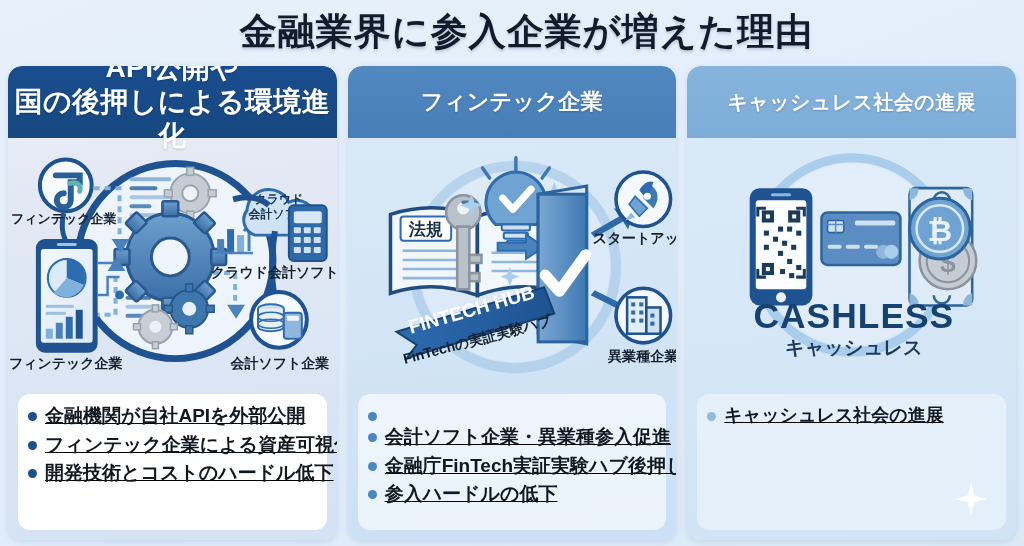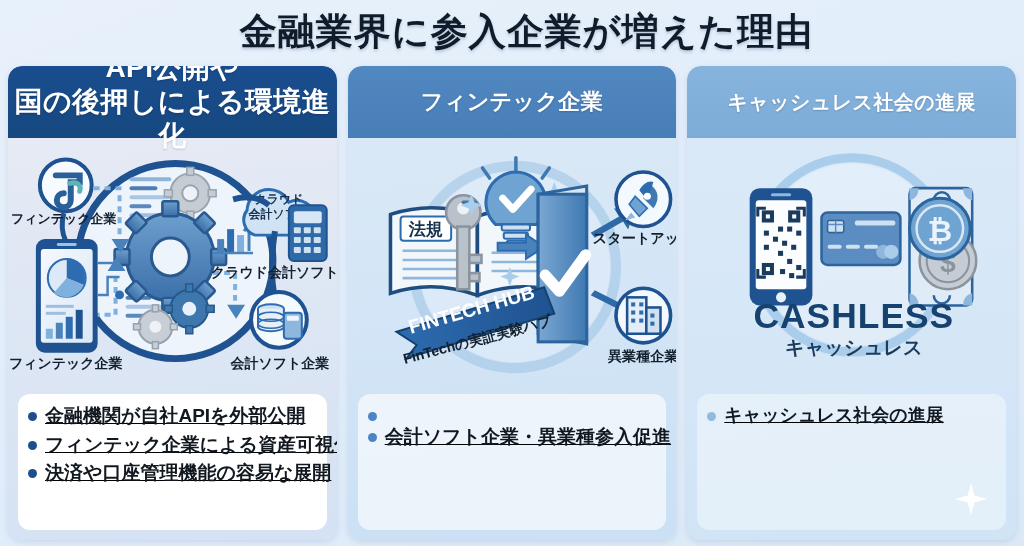--- a/index.html
+++ b/index.html
@@ -314,21 +314,21 @@
       <div class="bullet">
         <span class="dot d-1"></span>
         <span class="btxt">金融機関が自社APIを外部公開</span>
       </div>
       <div class="bullet">
         <span class="dot d-1"></span>
         <span class="btxt">フィンテック企業による資産可視化</span>
       </div>
       <div class="bullet">
         <span class="dot d-1"></span>
-        <span class="btxt">決済や口座管理機能の容易な展開</span>
+        <span class="btxt">開発技術とコストのハードル低下</span>
       </div>
     </div>
   </div>
 
   <div class="card card-2">
     <div class="card-header hdr-2">
       <span>フィンテック企業</span>
     </div>
     <div class="illus">
       <svg viewBox="0 0 325 222" preserveAspectRatio="xMidYMid meet">
@@ -437,20 +437,28 @@
         <text x="292" y="205" font-family="'Liberation Sans',sans-serif" font-size="14" font-weight="800" fill="#12202e" text-anchor="middle">異業種企業</text>
       </svg>
     </div>
     <div class="bullets bl-2">
       <div class="bullet">
         <span class="dot d-2"></span>
       </div>
       <div class="bullet">
         <span class="dot d-2"></span>
         <span class="btxt">会計ソフト企業・異業種参入促進</span>
+      </div>
+      <div class="bullet">
+        <span class="dot d-2"></span>
+        <span class="btxt">金融庁FinTech実証実験ハブ後押し</span>
+      </div>
+      <div class="bullet">
+        <span class="dot d-2"></span>
+        <span class="btxt">参入ハードルの低下</span>
       </div>
     </div>
   </div>
 
   <div class="card card-3">
     <div class="card-header hdr-3">
       <span>キャッシュレス社会の進展</span>
     </div>
     <div class="illus">
       <svg viewBox="0 0 325 222" preserveAspectRatio="xMidYMid meet">

